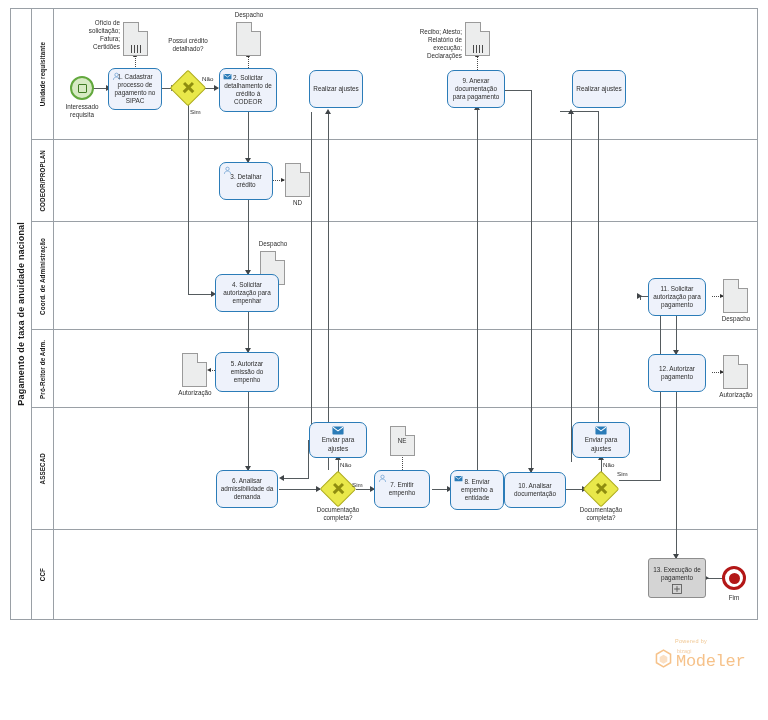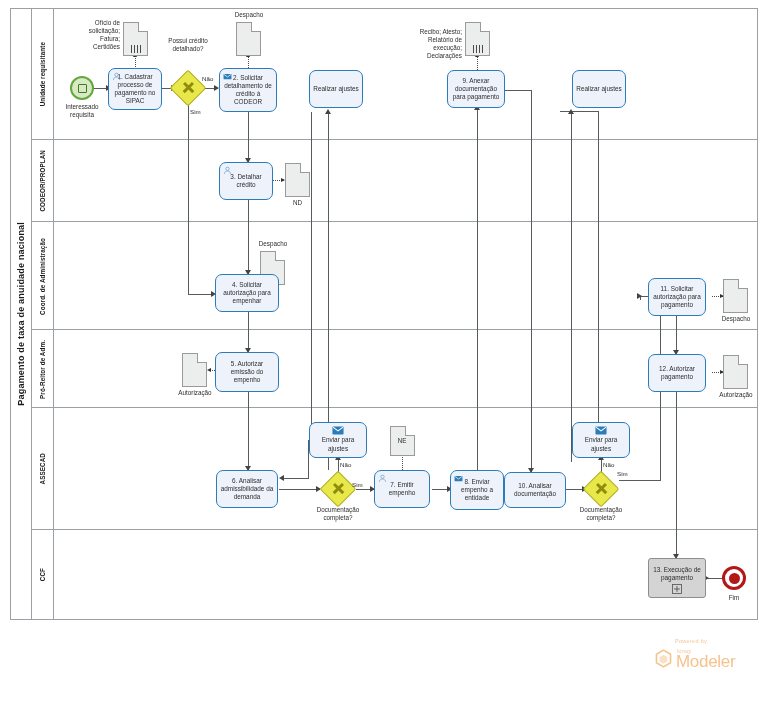--- a/index.html
+++ b/index.html
@@ -385,16 +385,16 @@
     <span class="tx" style="margin-top:9px;">Enviar para ajustes</span>
   </div>
 
   <div class="abs" id="logo">
     <div class="pb" style="position:absolute;left:20px;top:0;">Powered by</div>
     <svg class="hex" viewBox="0 0 20 22">
       <path d="M10 1.2 18.3 6v10L10 20.8 1.7 16V6z" fill="none" stroke="#f6c28a" stroke-width="1.8"></path>
       <path d="M10 6.5 14.5 9.2v5.4L10 17.3 5.5 14.6V9.2z" fill="#fbe0c4"></path>
     </svg>
     <div class="bz" style="position:absolute;left:22px;top:10px;">bizagi</div>
-    <div class="md" style="position:absolute;left:21px;top:15px;">Modeler</div>
+    <div class="md" style="position:absolute;left:21px;top:15px;font-family:Liberation Mono, monospace;">Modeler</div>
   </div>
 
 </div>
 
 </body></html>

